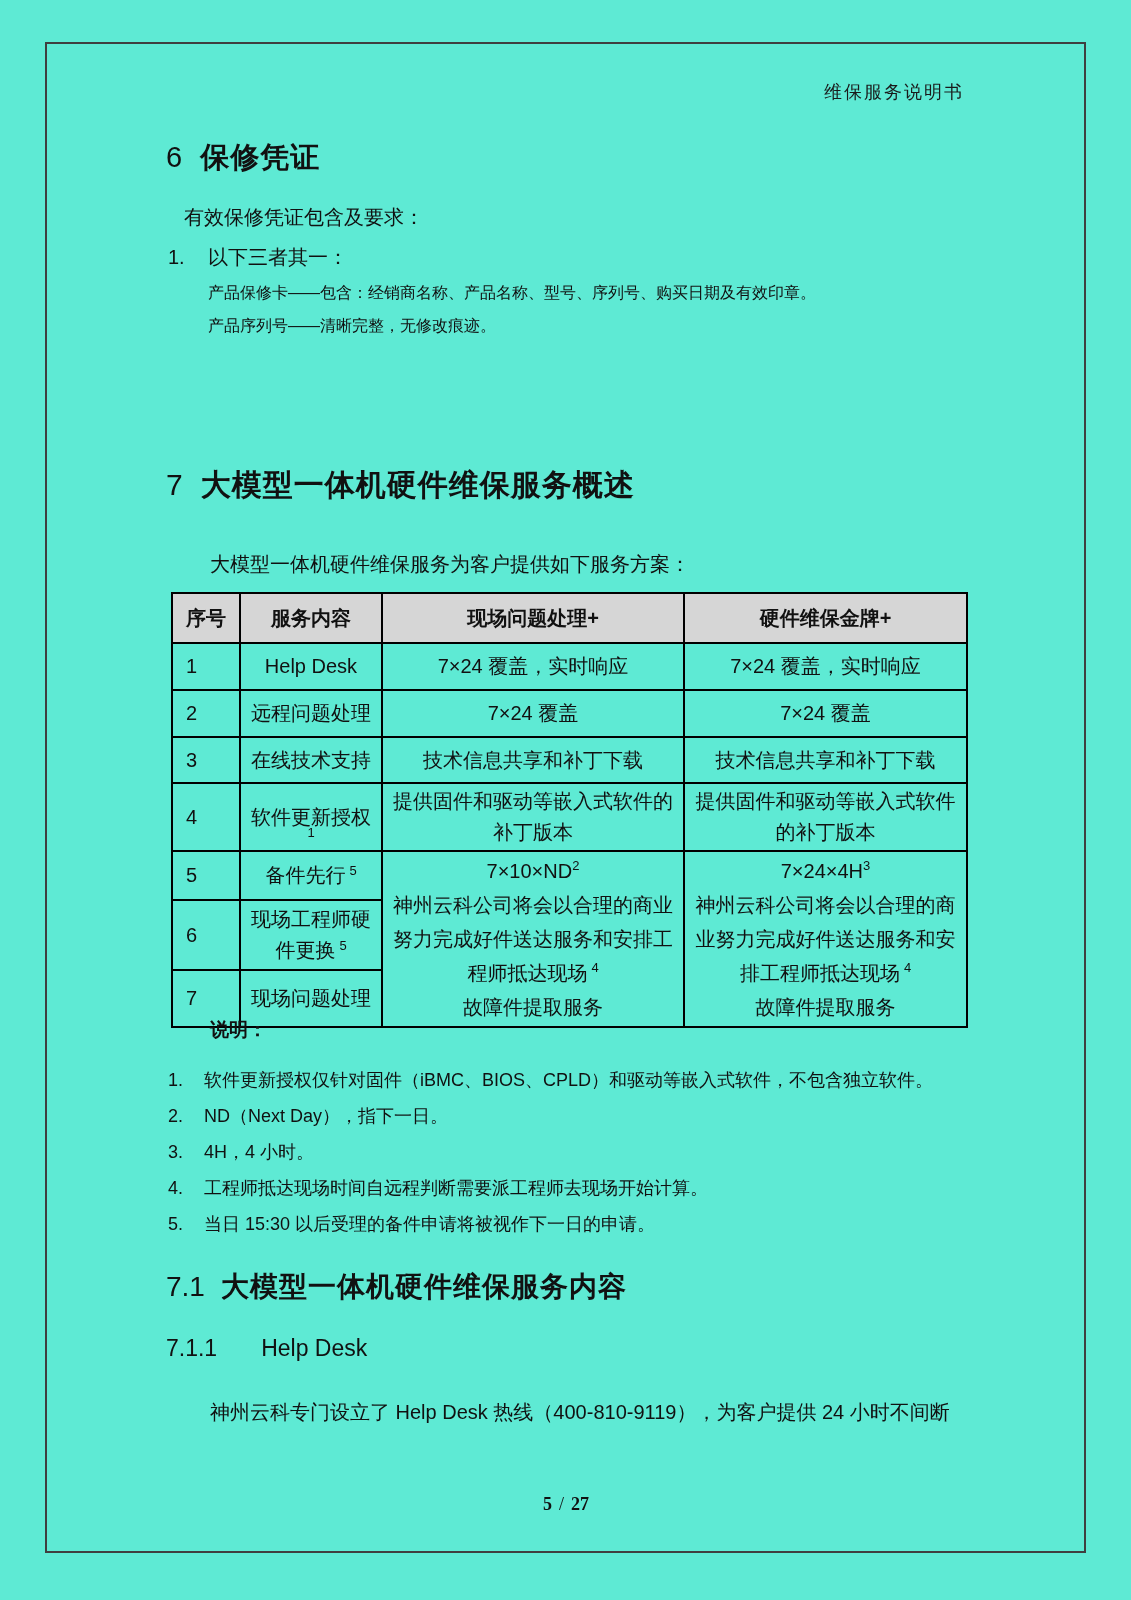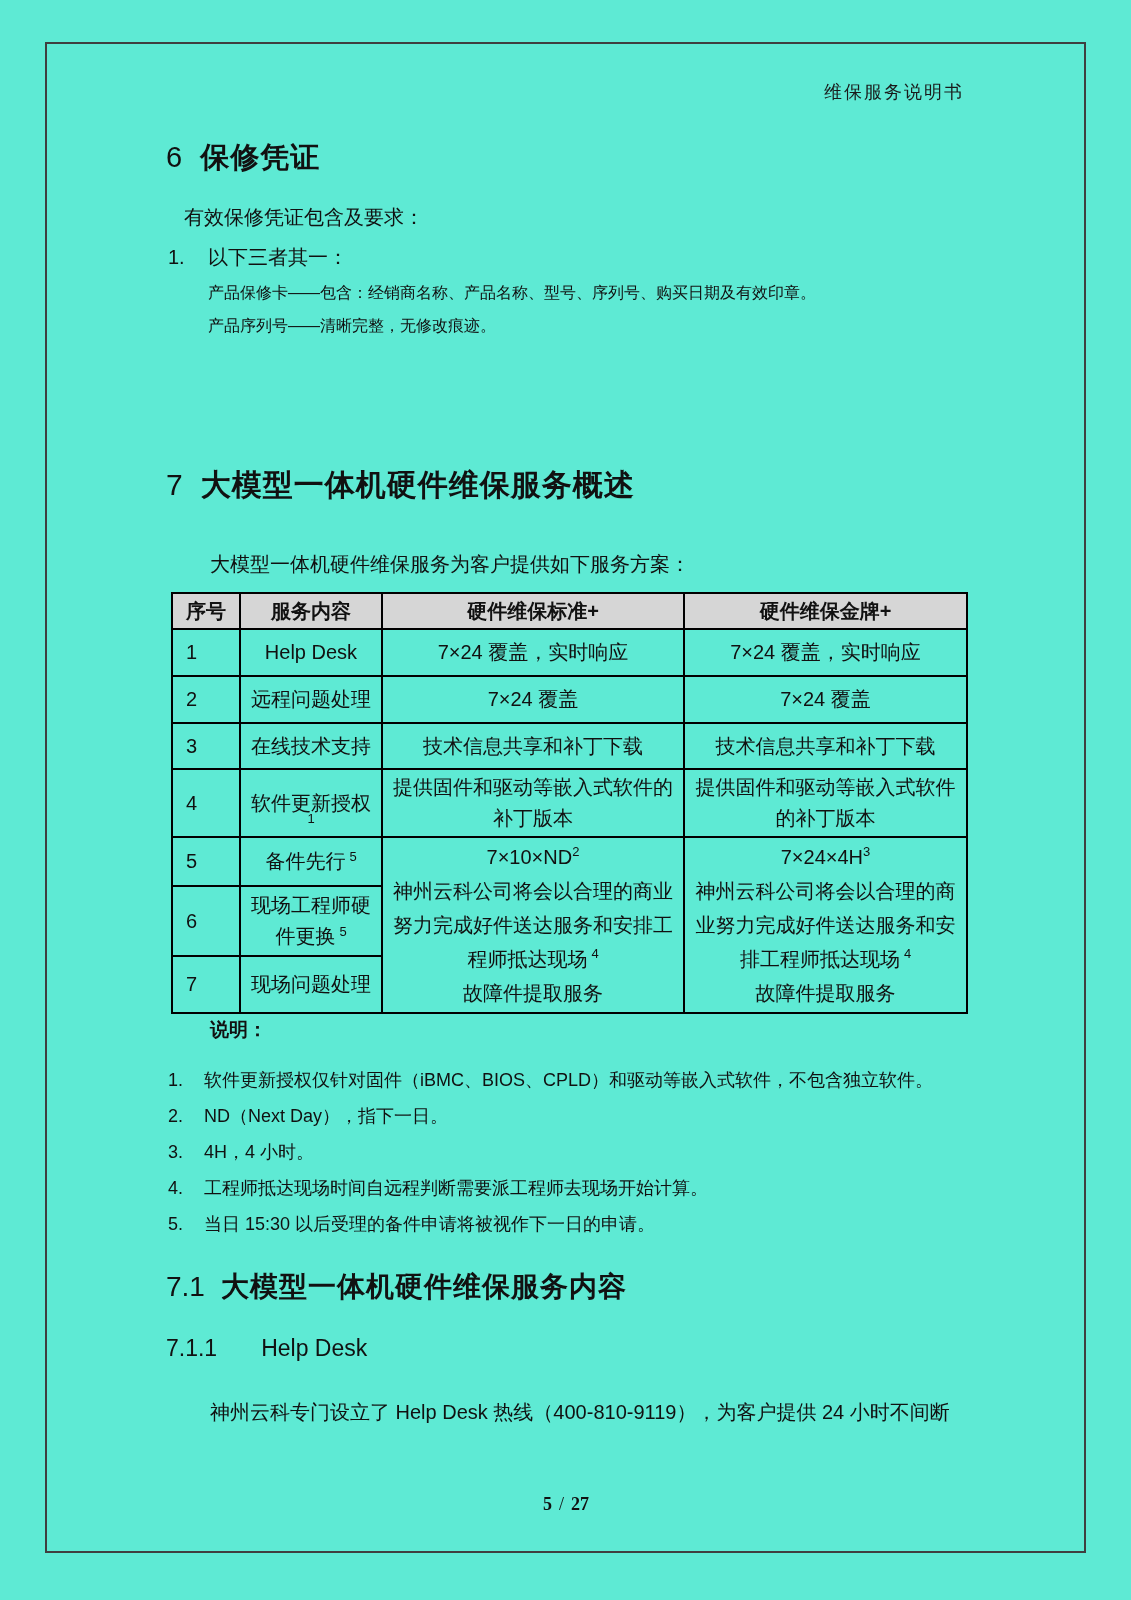--- a/index.html
+++ b/index.html
@@ -102,24 +102,24 @@
     <div class="body-line intro7">大模型一体机硬件维保服务为客户提供如下服务方案：</div>
 
     <table class="svc-table">
       <colgroup>
         <col style="width:68px">
           <col style="width:142px">
           <col style="width:302px">
           <col style="width:283px">
       </colgroup>
       <thead>
-        <tr style="height:36px">
+        <tr style="height:50px">
           <th>序号</th>
           <th>服务内容</th>
-          <th>硬件维保标准+</th>
+          <th>现场问题处理+</th>
           <th>硬件维保金牌+</th>
         </tr>
       </thead>
       <tbody>
         <tr style="height:47px">
           <td class="no-cell">1</td>
           <td class="svc-cell">Help Desk</td>
           <td class="val-cell">7×24 覆盖，实时响应</td>
           <td class="val-cell">7×24 覆盖，实时响应</td>
         </tr>

